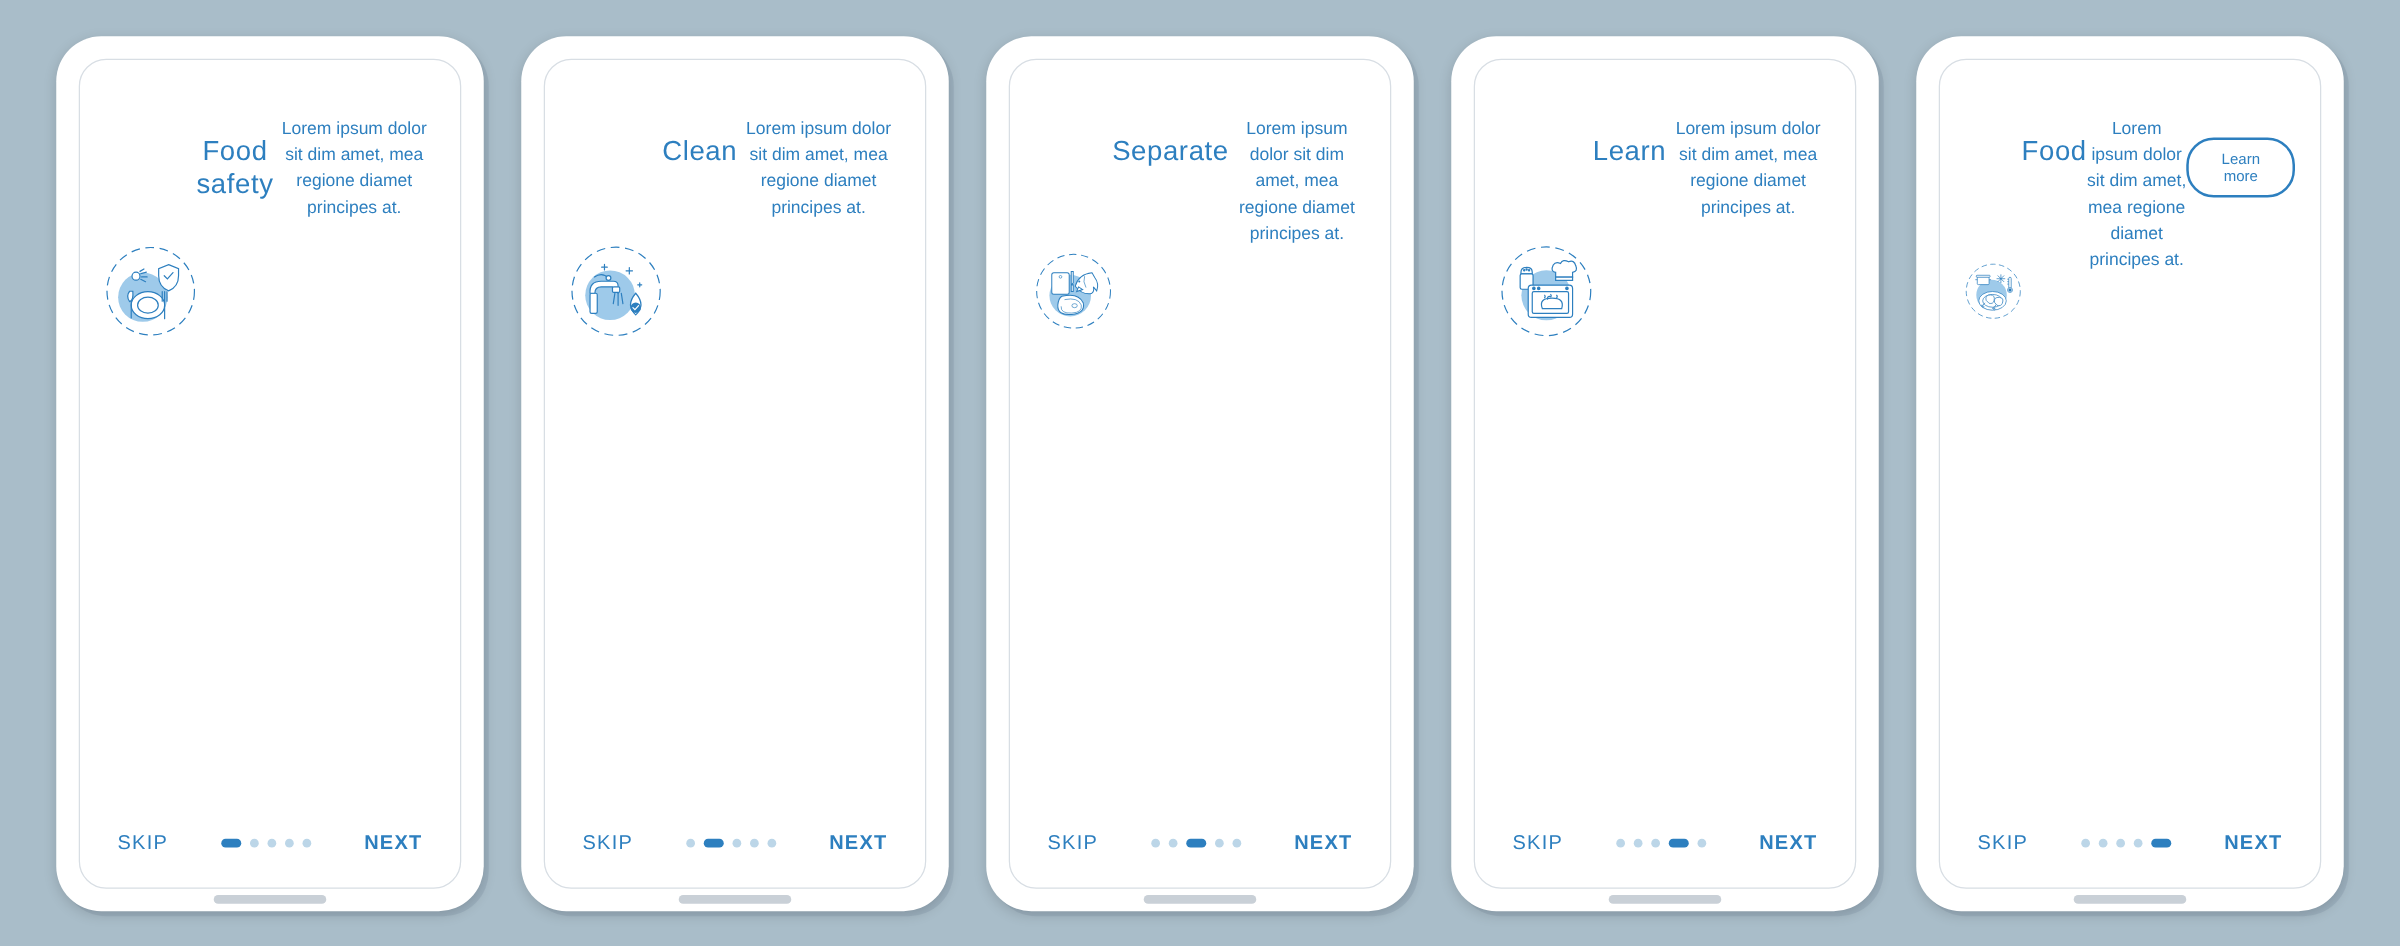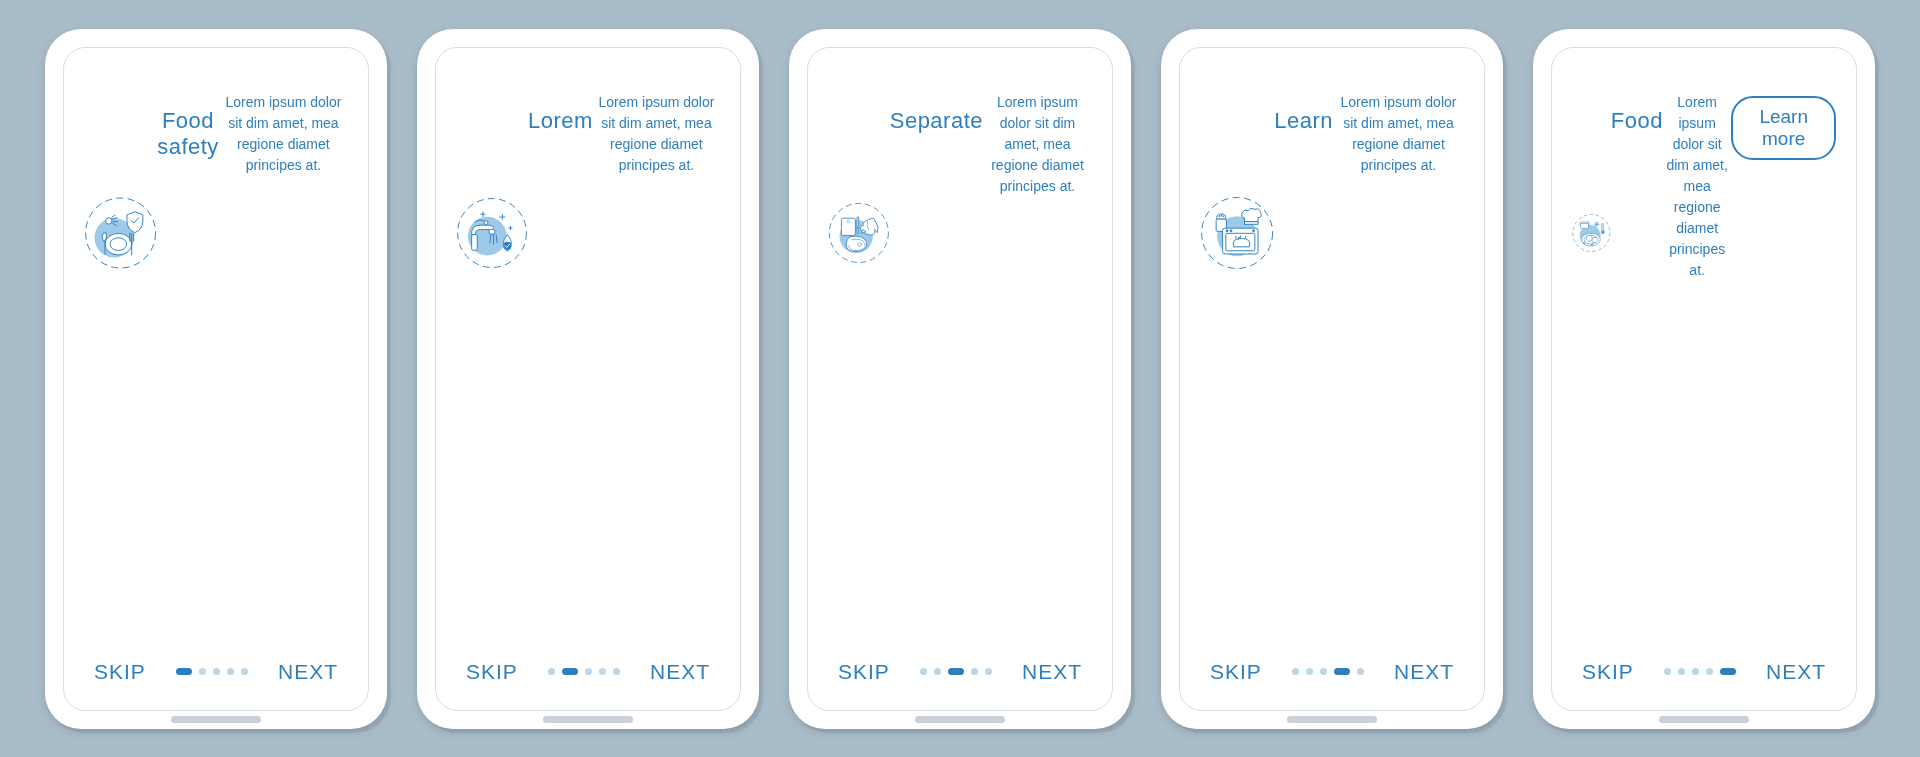--- a/index.html
+++ b/index.html
@@ -52,47 +52,47 @@
   }
   .desc {
     color: #2d7fbf;
     font-size: 14px;
     line-height: 1.5;
     text-align: center;
     margin-top: 14px;
     max-width: 260px;
   }
   .learn-more {
-    margin-top: 18px;
+    margin-top: 32px;
     padding: 8px 26px;
     border: 2px solid #2d7fbf;
     border-radius: 22px;
     color: #2d7fbf;
-    font-size: 19px;
+    font-size: 12px;
     background: #fff;
     cursor: pointer;
   }
   .nav {
     position: absolute;
     bottom: 26px;
     left: 0;
     right: 0;
     display: flex;
     align-items: center;
     justify-content: space-between;
     padding: 0 30px;
   }
   .skip, .next {
     color: #2d7fbf;
-    font-size: 21px;
+    font-size: 16px;
     letter-spacing: 1px;
     cursor: pointer;
     font-weight: 500;
   }
-  .next { font-weight: 400; }
+  .next { font-weight: 700; }
   .dots { display: flex; gap: 7px; }
   .dot {
     width: 7px; height: 7px; border-radius: 50%;
     background: #bcd6e8;
   }
   .dot.active {
     width: 16px; border-radius: 4px; background: #2d7fbf;
   }
   .home-indicator {
     position: absolute;
@@ -176,21 +176,21 @@
           <path d="M86 48 l0 14 M79 55 l14 0 M148 56 l0 16 M140 64 l16 0 M174 94 l0 10 M169 99 l10 0"></path>
         </g>
 
         <g transform="translate(140,120)">
           <path d="M24 0 q26 30 0 54 q-26 -24 0 -54 Z" fill="#fff" stroke="#2d7fbf" stroke-width="3"></path>
           <circle cx="24" cy="36" r="13" fill="#2d7fbf"></circle>
           <path d="M17 36 l5 5 l9 -10" stroke="#fff" stroke-width="3" fill="none" stroke-linecap="round"></path>
         </g>
       </svg>
     </div>
-    <div class="title">Lorem</div>
+    <div class="title">Clean</div>
     <div class="desc">Lorem ipsum dolor sit dim amet, mea regione diamet principes at.</div>
     <div class="nav">
       <span class="skip">SKIP</span>
       <span class="dots">
         <span class="dot"></span>
         <span class="dot active"></span>
         <span class="dot"></span>
         <span class="dot"></span>
         <span class="dot"></span>
       </span>

